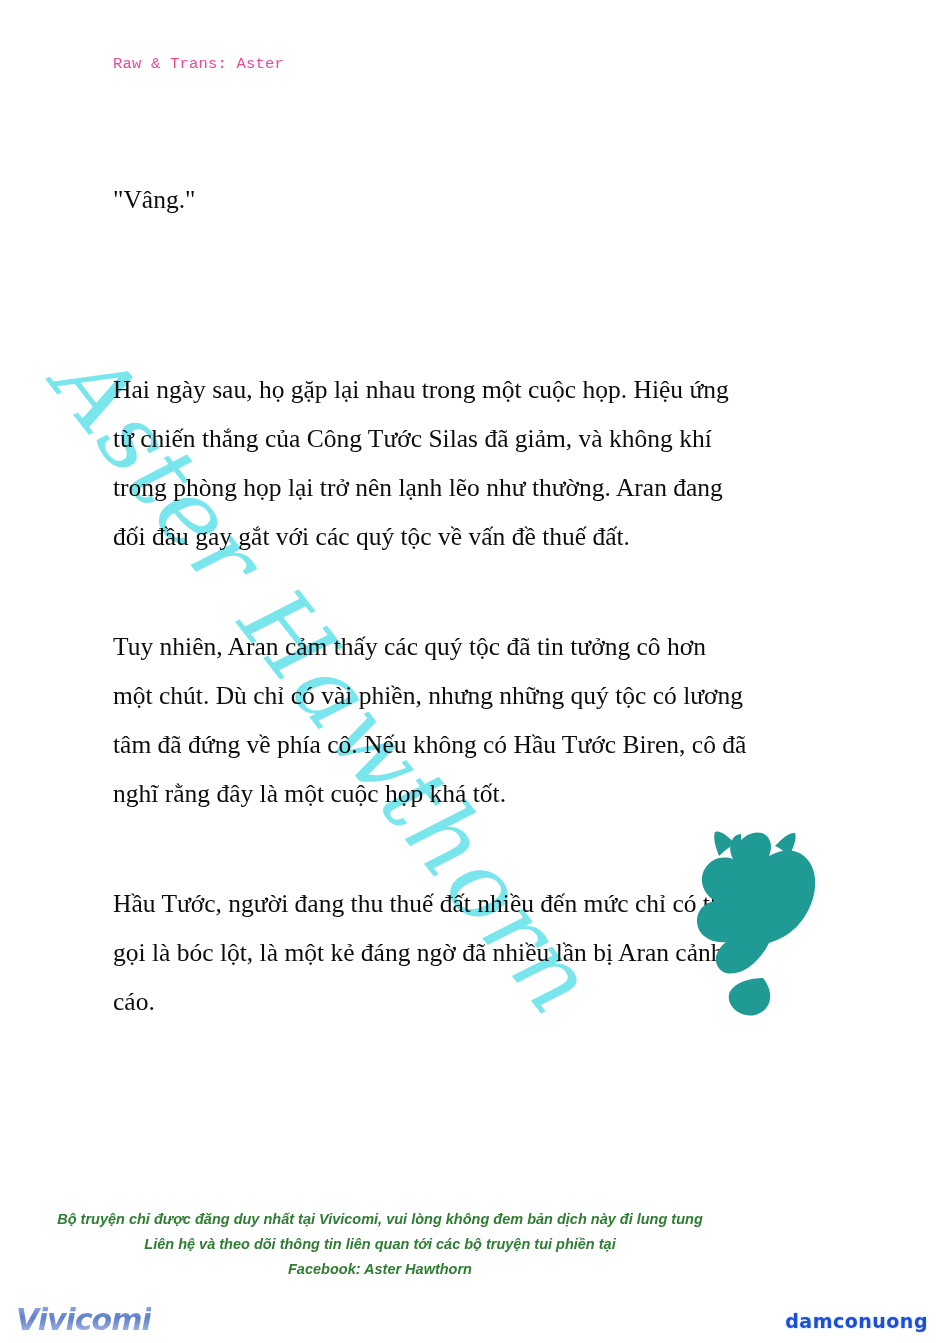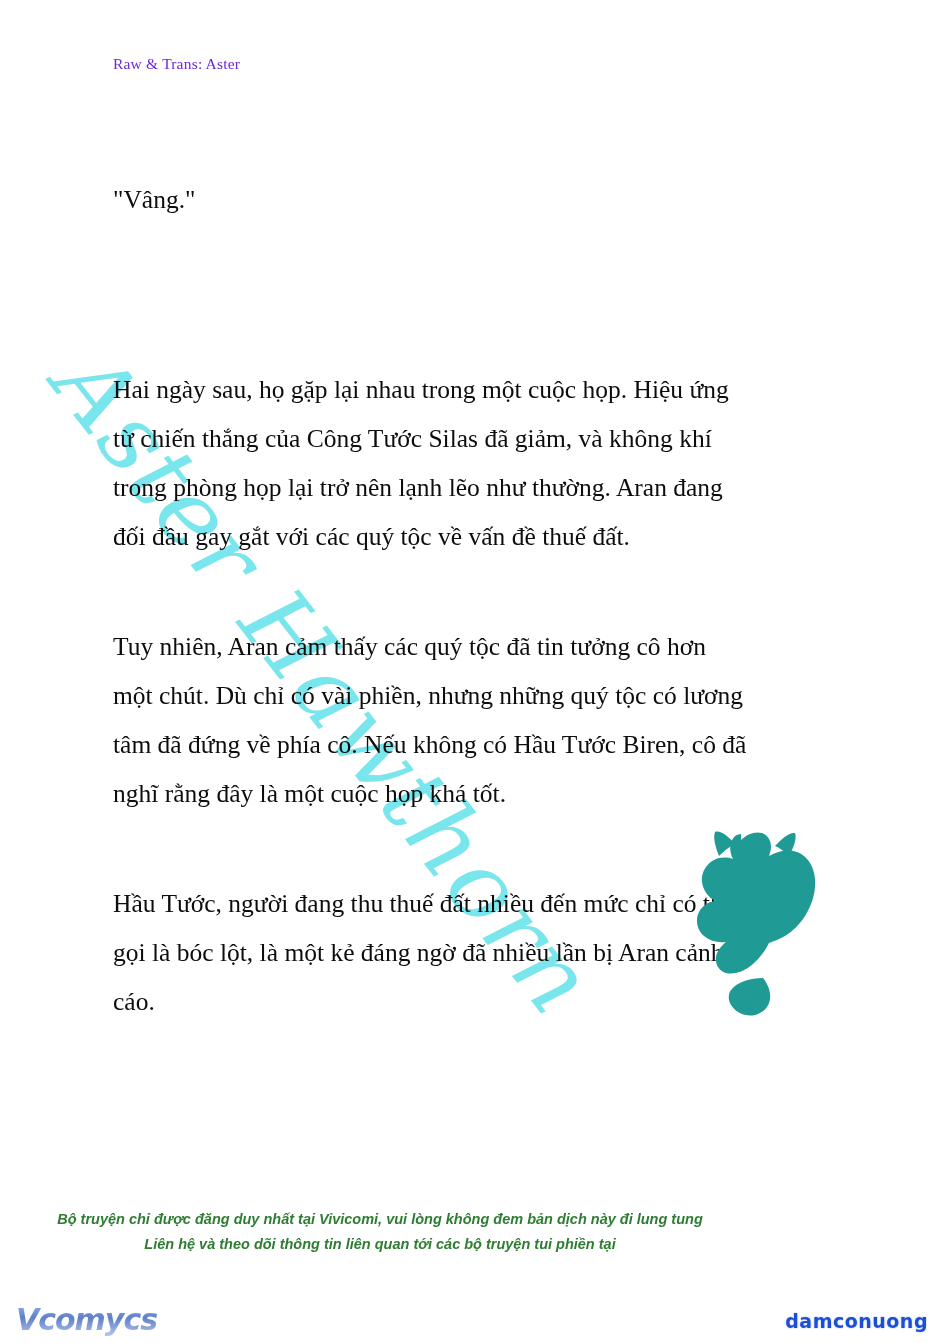--- a/index.html
+++ b/index.html
@@ -21,23 +21,23 @@
     height: 1343px;
     background: #ffffff;
     overflow: hidden;
   }
 
   
   #header {
     position: absolute;
     left: 113px;
     top: 55px;
-    font-family: Liberation Serif, serif;
+    font-family: Liberation Mono, monospace;
     font-size: 15.5px;
-    color: #6d28d9;
+    color: #ec4899;
     letter-spacing: 0.2px;
     white-space: nowrap;
   }
 
   
   #article {
     position: absolute;
     left: 113px;
     top: 175px;
     width: 730px;
@@ -196,21 +196,22 @@
                c-1,8 -7,14 -15,16
                c-9,2 -19,-2 -24,-10
                c-3,-5 -3,-11 0,-15
                c6,-8 19,-12 32,-12 z"></path>
     </g>
   </svg>
 
   <div id="notice">
     <div>Bộ truyện chỉ được đăng duy nhất tại Vivicomi, vui lòng không đem bản dịch này đi lung tung</div>
     <div>Liên hệ và theo dõi thông tin liên quan tới các bộ truyện tui phiền tại</div>
+    <div>Facebook: Aster Hawthorn</div>
   </div>
 
   <div id="bottombar"></div>
 
-  <div id="vcomycs-logo">Vcomycs</div>
+  <div id="vcomycs-logo">Vivicomi</div>
 
   <div id="damconuong">damconuong</div>
 
 </div>
 
 </body></html>

